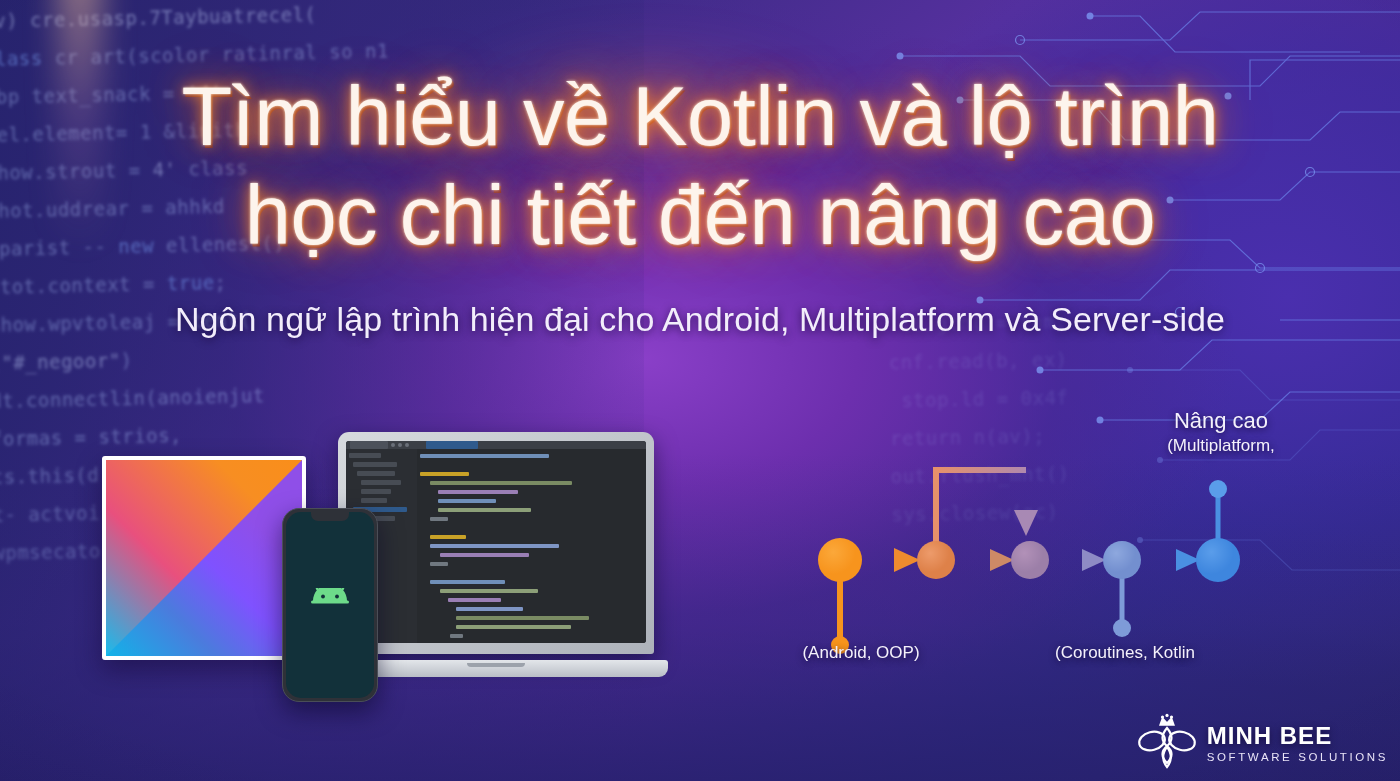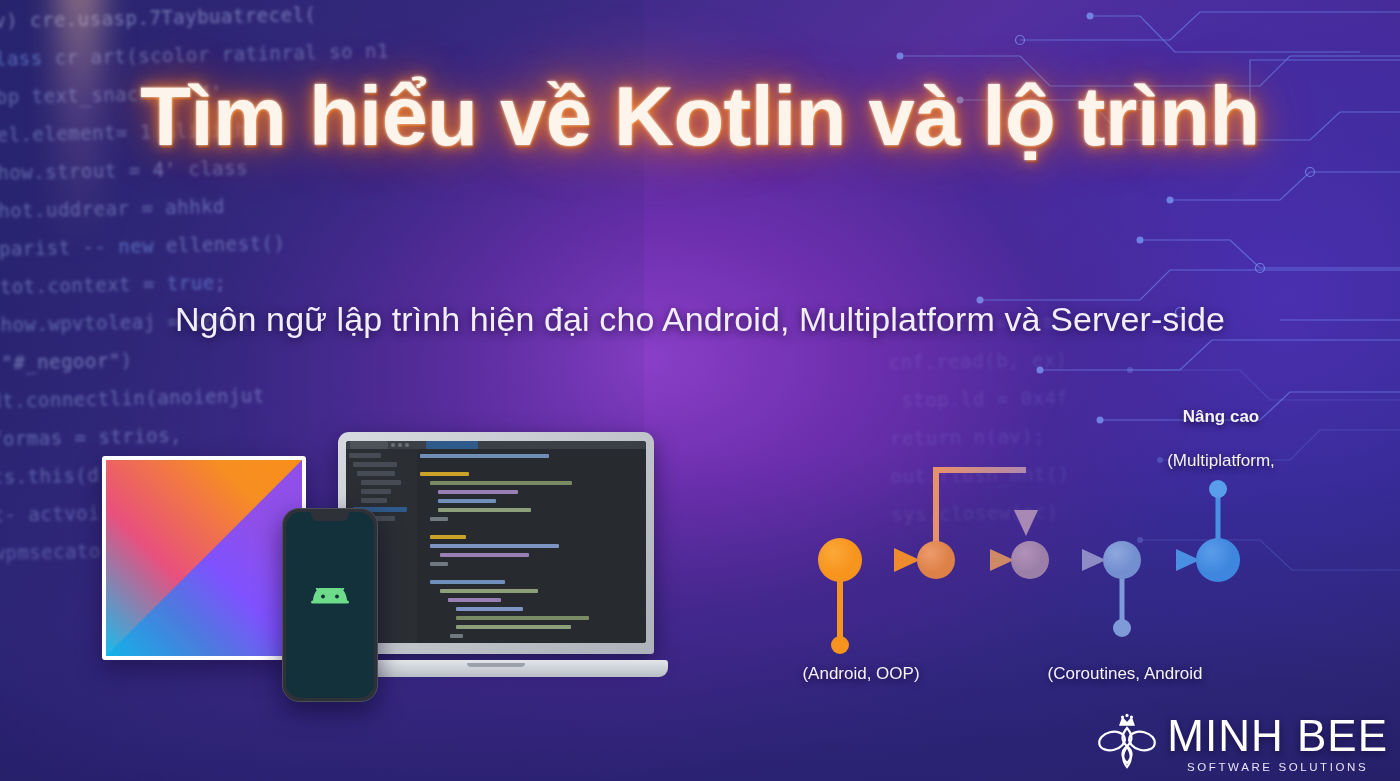--- a/index.html
+++ b/index.html
@@ -55,21 +55,21 @@
 
   
   .circuit{ position:absolute; right:0; top:0; width:560px; height:460px; opacity:0.85; }
   .circuit-b{ position:absolute; right:-20px; top:330px; width:300px; height:300px; opacity:0.45; }
 
   
   .headline{
     position:absolute; left:0; right:0; top:74px; text-align:center; z-index:20;
   }
   .headline .ln{
-    font-weight:bold; font-size:83px; line-height:1.03; color:#fdf4ec;
+    font-weight:normal; font-size:83px; line-height:1.03; color:#fdf4ec;
     letter-spacing:-0.5px;
     text-shadow:
       0 0 3px #ffe9d2,
       0 0 14px rgba(255,140,40,0.95),
       0 0 34px rgba(255,110,20,0.75),
       0 0 60px rgba(255,90,10,0.45),
       2px 3px 0 rgba(150,45,0,0.55);
   }
   .headline .ln2{ margin-top:14px; }
 
@@ -133,34 +133,34 @@
     position:absolute; top:0; left:50%; transform:translateX(-50%);
     width:38px; height:9px; background:#2e3138; border-radius:0 0 7px 7px;
   }
 
   
   .roadmap{ position:absolute; left:760px; top:392px; width:620px; height:330px; z-index:20; }
   .rm-label{
     position:absolute; text-align:center; color:#f4f1fb; font-size:17px; line-height:1.33;
     text-shadow:0 2px 7px rgba(15,5,45,0.8);
   }
-  .rm-label .t{ font-weight:bold; display:block; font-size:17px; }
-  .rm-label .s{ display:block;margin-top:21px; }
+  .rm-label .t{ font-weight:normal; display:block; font-size:22px; }
+  .rm-label .s{ display:block; }
   .lbl-adv{ left:346px; top:14px; width:230px; }
   .lbl-basic{ left:6px; top:250px; width:190px; }
   .lbl-inter{ left:240px; top:250px; width:250px; }
 
   
   .brand{
     position:absolute; right:12px; bottom:6px; z-index:25;
     display:flex; align-items:center; gap:10px;
   }
   .brand .btxt{ color:#ffffff; line-height:1; }
   .brand .bname{
-    font-size:44px; font-weight:normal; letter-spacing:1px;
+    font-size:24px; font-weight:bold; letter-spacing:1px;
     text-shadow:0 2px 7px rgba(15,5,45,0.7);
   }
   .brand .bsub{
     font-size:11.5px; letter-spacing:2.6px; margin-top:4px; text-align:center;
     color:#e9e4f7;
   }
 </style>
 </head>
 <body>
 
@@ -240,20 +240,21 @@
       <circle cx="10" cy="40" r="3"></circle>
         <circle cx="40" cy="130" r="3"></circle>
         <circle cx="20" cy="210" r="3"></circle>
     </g>
   </svg>
 
   <div class="bg-vignette"></div>
 
   <div class="headline">
     <div class="ln">Tìm hiểu về Kotlin và lộ trình</div>
+    <div class="ln ln2">học chi tiết đến nâng cao</div>
   </div>
 
   <div class="subtitle">Ngôn ngữ lập trình hiện đại cho Android, Multiplatform và Server-side</div>
 
   <div class="kotlin-logo">
     <svg viewBox="0 0 100 100" width="100%" height="100%" preserveAspectRatio="none">
       <defs>
         <linearGradient id="kg" x1="0" y1="100" x2="100" y2="0" gradientUnits="userSpaceOnUse">
           <stop offset="0%" stop-color="#12b3e8"></stop>
           <stop offset="28%" stop-color="#4b7bdd"></stop>
@@ -440,21 +441,21 @@
     <div class="rm-label lbl-adv">
       <span class="t">Nâng cao</span>
       <span class="s">(Multiplatform,</span>
     </div>
 
     <div class="rm-label lbl-basic">
       <span class="s">(Android, OOP)</span>
     </div>
 
     <div class="rm-label lbl-inter">
-      <span class="s">(Coroutines, Android</span>
+      <span class="s">(Coroutines, Kotlin</span>
     </div>
   </div>
 
   <div class="brand">
     <svg width="60" height="62" viewBox="0 0 60 62">
       <g fill="none" stroke="#ffffff" stroke-width="2.2">
 
         <path d="M23 12 l2.5 -7 l4.5 5 l4.5 -5 l2.5 7 z" fill="#ffffff" stroke-width="1.4"></path>
         <circle cx="25.5" cy="4" r="1.6" fill="#ffffff" stroke="none"></circle>
         <circle cx="30" cy="2.4" r="1.6" fill="#ffffff" stroke="none"></circle>

